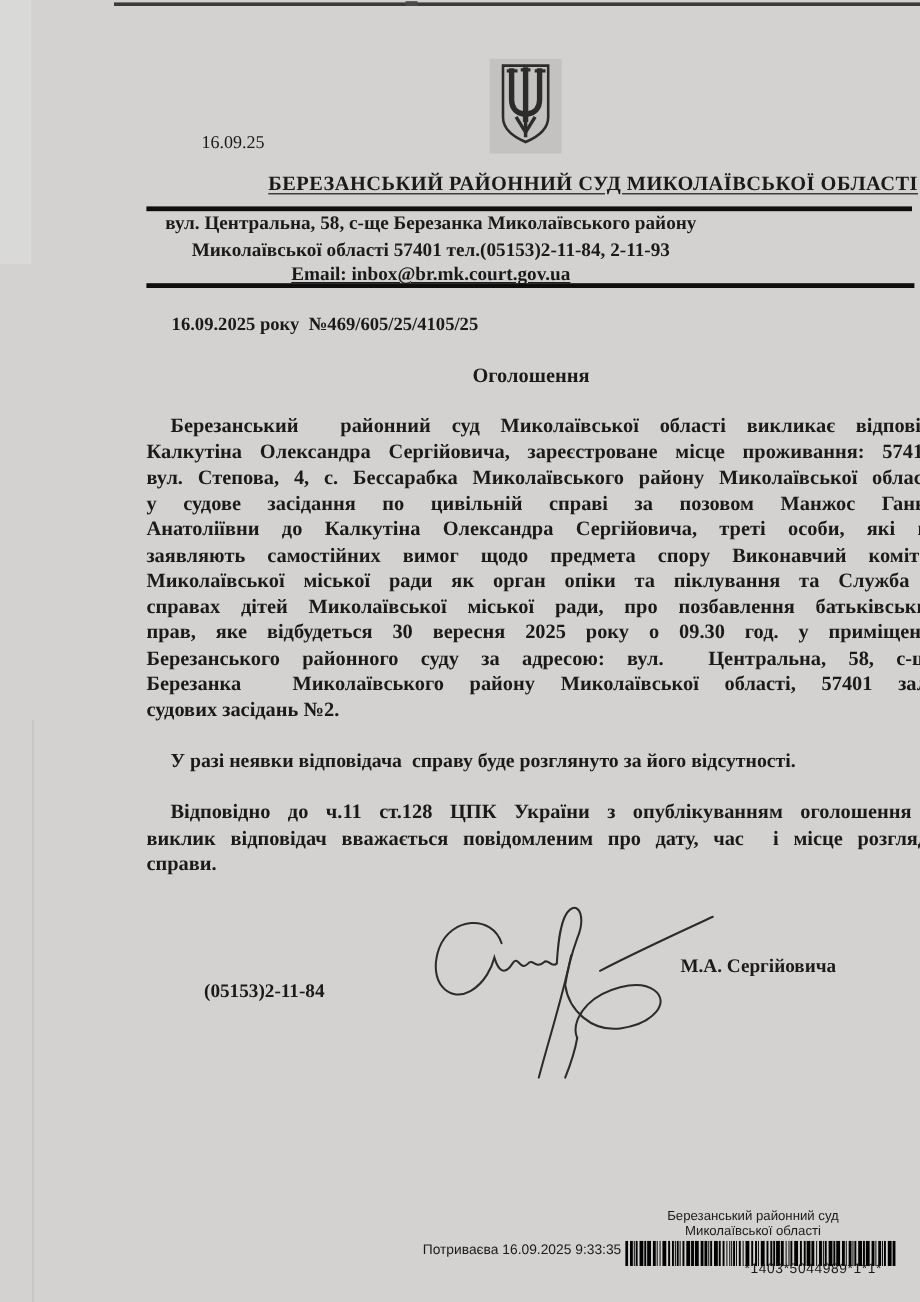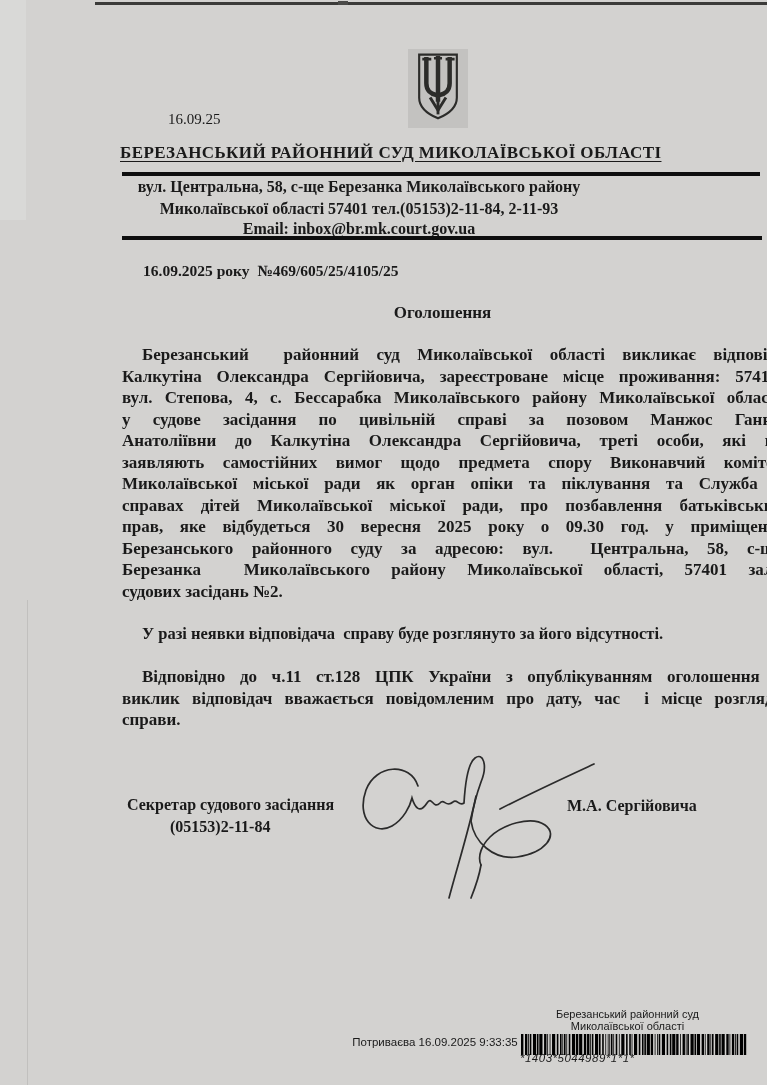--- a/index.html
+++ b/index.html
@@ -14,21 +14,21 @@
   
   .top-edge{left:95px;top:2px;width:672px;height:3px;background:#3b3b39;}
   .top-tick{left:338px;top:1px;width:10px;height:4px;background:#4a4a48;}
   .left-band{left:0;top:0;width:26px;height:220px;background:#d9d9d7;}
   .left-scratch{left:27px;top:600px;width:1px;height:485px;background:rgba(40,40,40,0.10);}
 
   
   .scan-date{left:168px;top:111px;font-size:15px;}
   .emblem-box{left:408px;top:49px;width:60px;height:79px;background:#c3c2c0;
               display:flex;align-items:center;justify-content:center;}
-  .title-block{left:120px;top:143px;width:645px;text-align:left;}
+  .title-block{left:120px;top:143px;width:645px;text-align:right;}
   .court-title{font-size:17px;letter-spacing:.4px;text-decoration:underline;
                text-underline-offset:3px;white-space:nowrap;}
   .rule{left:122px;height:4px;background:#0e0e0e;}
   .rule-top{top:172px;width:638px;}
   .rule-bottom{top:236px;width:640px;}
   .addr-block{left:49px;width:620px;text-align:center;font-size:16px;white-space:nowrap;}
   .addr1{top:178px;}
   .addr2{top:200px;}
   .email{top:220px;text-decoration:underline;text-underline-offset:2px;}
 
@@ -47,21 +47,21 @@
   
   .sec-role{left:127px;top:796px;font-size:16px;}
   .sec-phone{left:127px;top:818px;font-size:16px;margin-left:43px;}
   .sec-name{left:567px;top:797px;font-size:16px;}
   .sig{left:330px;top:738px;width:330px;height:162px;}
 
   
   .f-court{left:520px;top:1009px;width:215px;text-align:center;font-size:11px;line-height:11.5px;}
   .f-stamp{left:352px;top:1036px;width:166px;text-align:center;font-size:11.5px;}
   .barcode-wrap{left:521px;top:1034px;width:226px;height:21px;}
-  .f-code{left:520px;top:1052px;width:215px;text-align:left;font-size:11.5px;letter-spacing:.5px;font-style:italic;}
+  .f-code{left:520px;top:1052px;width:215px;text-align:right;font-size:11.5px;letter-spacing:.5px;}
 </style>
 </head>
 <body>
 
 <div id="page">
 
   <div class="abs top-edge"></div>
   <div class="abs top-tick"></div>
   <div class="abs left-band"></div>
   <div class="abs left-scratch"></div>
@@ -113,21 +113,20 @@
   </div>
 
   <div class="abs p2 b indent">У разі неявки відповідача &nbsp;справу буде розглянуто за його відсутності.</div>
 
   <div class="abs para3" style="left:0;top:666px;width:767px;">
     <div class="abs pline jline indent" style="top:0px;">Відповідно до ч.11 ст.128 ЦПК України з опублікуванням оголошення про</div>
     <div class="abs pline jline" style="top:21.5px;">виклик відповідач вважається повідомленим про дату, час &nbsp;і місце розгляду</div>
     <div class="abs pline" style="top:43px;">справи.</div>
   </div>
 
-  <div class="abs sec-role b">Секретар судового засідання</div>
   <div class="abs sec-phone b">(05153)2-11-84</div>
   <div class="abs sec-name b">М.А. Сергійовича</div>
 
   <svg class="abs sig" viewBox="0 0 330 162">
     <g fill="none" stroke="#2b2b2b" stroke-width="1.7" stroke-linecap="round">
       <path d="M88 48 C 80 24, 46 26, 36 52 C 26 80, 44 98, 62 88 C 74 81, 80 68, 82 60
                C 85 70, 90 76, 97 65 C 102 57, 103 72, 110 65 C 114 60, 116 70, 123 64
                C 127 60, 129 69, 134 65
                C 135 48, 137 26, 145 20 C 153 14, 158 27, 151 44 C 147 55, 143 70, 141 83
                C 144 104, 163 122, 187 119 C 215 115, 229 97, 215 87 C 201 77, 172 87, 160 99

